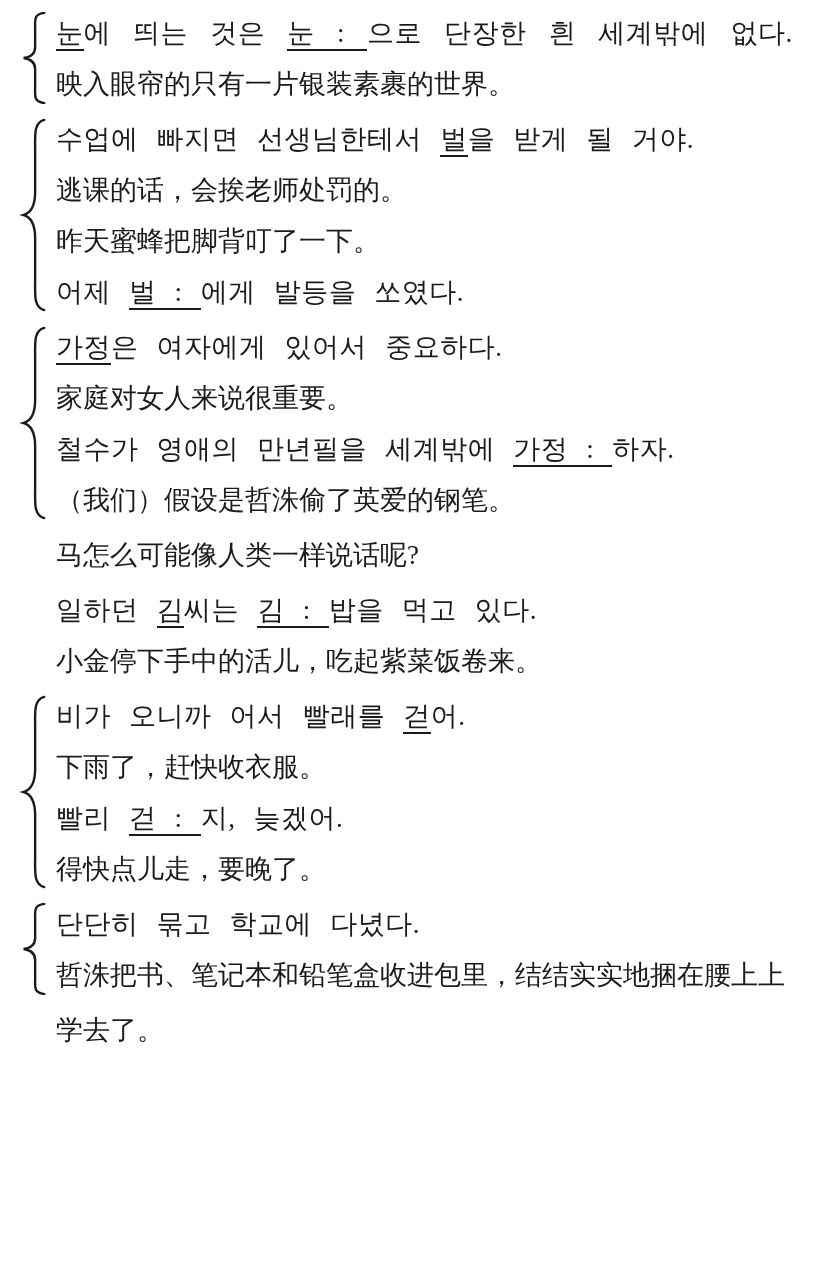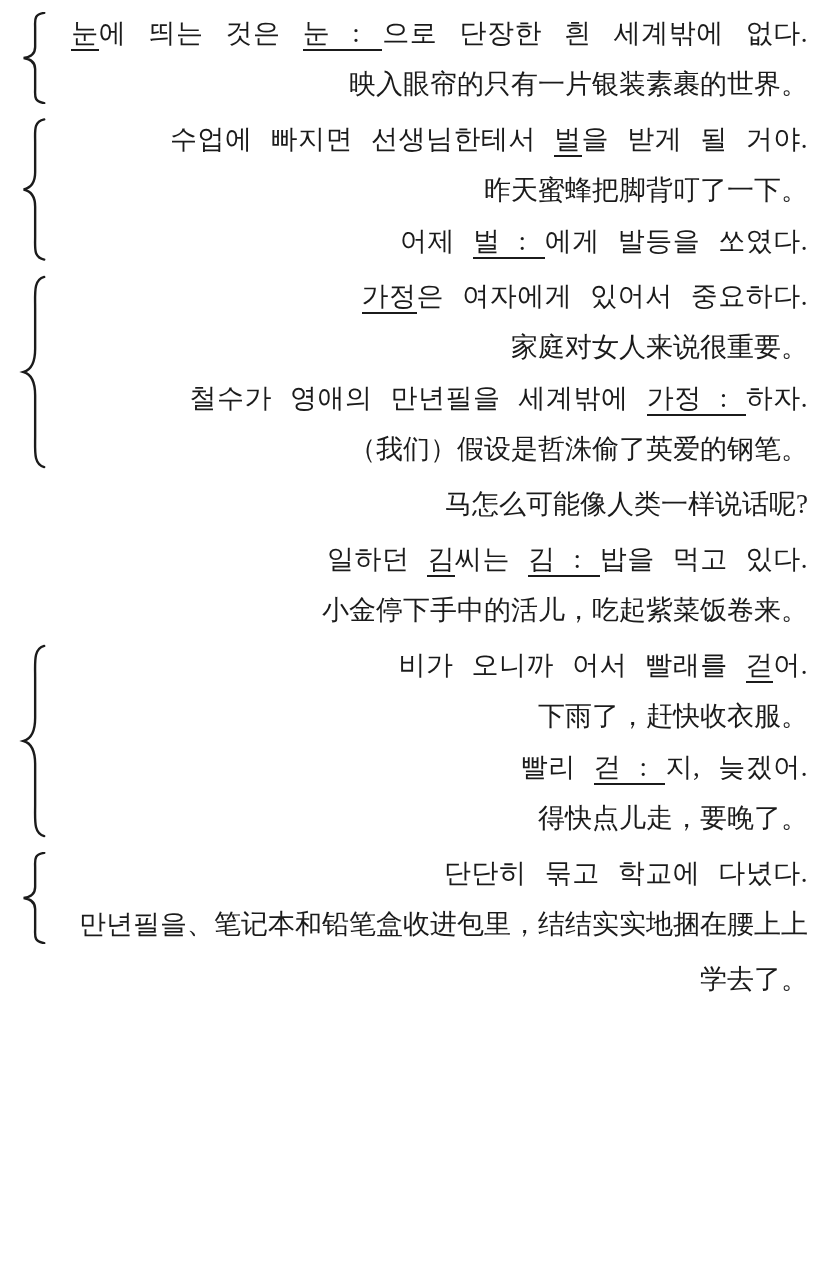--- a/index.html
+++ b/index.html
@@ -15,21 +15,20 @@
     overflow: hidden;
     font-family: "Liberation Serif", "DejaVu Serif", serif;
     color: #1b1b1b;
     box-sizing: border-box;
     padding: 8px 16px 0 14px;
   }
   .group {
     display: flex;
     align-items: stretch;
     margin-bottom: 4px;
-    text-align: right;
   }
   .brace-cell {
     flex: 0 0 42px;
     width: 42px;
     position: relative;
   }
   .brace-cell svg {
     position: absolute;
     left: 3px;
     top: 4px;
@@ -76,20 +75,21 @@
       </div>
     </div>
     <div class="group">
       <div class="brace-cell">
         <svg viewBox="0 0 40 200" preserveAspectRatio="none" aria-hidden="true">
           <path d="M33 2 C20 5 22 18 22 34 L22 76 C22 92 16 98 8 100 C16 102 22 108 22 124 L22 166 C22 182 20 195 33 198" fill="none" stroke="#1b1b1b" stroke-width="2.4" stroke-linecap="round" vector-effect="non-scaling-stroke"></path>
         </svg>
       </div>
       <div class="lines">
         <div class="line ko"><span>수업에 빠지면 선생님한테서 </span><span class="u">벌</span><span>을 받게 될 거야.</span></div>
+        <div class="line zh"><span>逃课的话，会挨老师处罚的。</span></div>
         <div class="line zh"><span>昨天蜜蜂把脚背叮了一下。</span></div>
         <div class="line ko"><span>어제 </span><span class="u">벌 : </span><span>에게 발등을 쏘였다.</span></div>
       </div>
     </div>
     <div class="group">
       <div class="brace-cell">
         <svg viewBox="0 0 40 200" preserveAspectRatio="none" aria-hidden="true">
           <path d="M33 2 C20 5 22 18 22 34 L22 76 C22 92 16 98 8 100 C16 102 22 108 22 124 L22 166 C22 182 20 195 33 198" fill="none" stroke="#1b1b1b" stroke-width="2.4" stroke-linecap="round" vector-effect="non-scaling-stroke"></path>
         </svg>
       </div>
@@ -127,21 +127,21 @@
       </div>
     </div>
     <div class="group">
       <div class="brace-cell">
         <svg viewBox="0 0 40 200" preserveAspectRatio="none" aria-hidden="true">
           <path d="M33 2 C20 5 22 18 22 34 L22 76 C22 92 16 98 8 100 C16 102 22 108 22 124 L22 166 C22 182 20 195 33 198" fill="none" stroke="#1b1b1b" stroke-width="2.4" stroke-linecap="round" vector-effect="non-scaling-stroke"></path>
         </svg>
       </div>
       <div class="lines">
         <div class="line ko"><span>단단히 묶고 학교에 다녔다.</span></div>
-        <div class="line zh"><span>만년필을、笔记本和铅笔盒收进包里，结结实实地捆在腰上上</span></div>
+        <div class="line zh"><span>哲洙把书、笔记本和铅笔盒收进包里，结结实实地捆在腰上上</span></div>
       </div>
     </div>
     <div class="group">
       <div class="brace-cell"></div>
       <div class="lines">
         <div class="line zh"><span>学去了。</span></div>
       </div>
     </div>
   </div>
 

